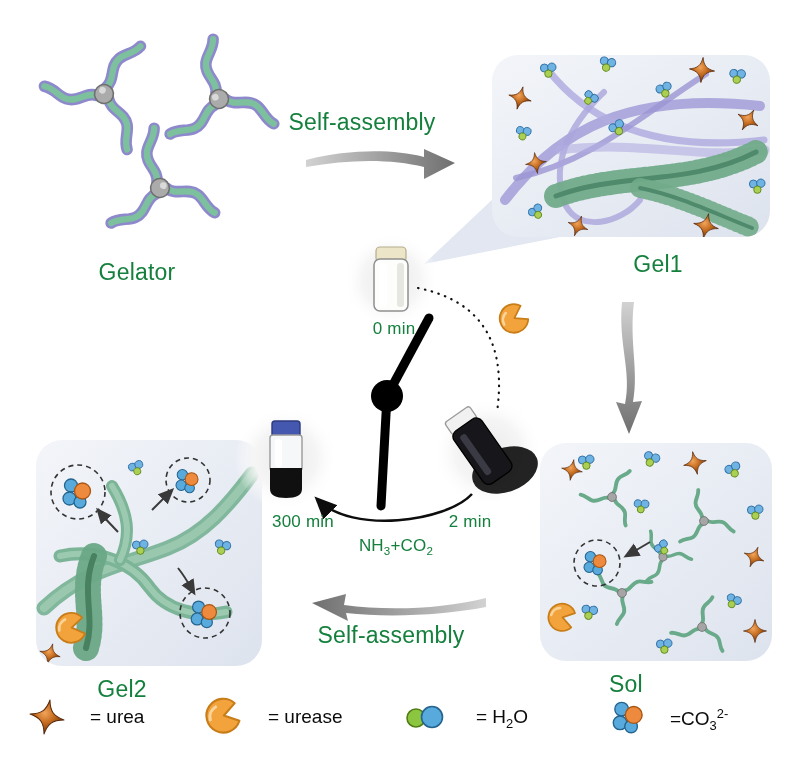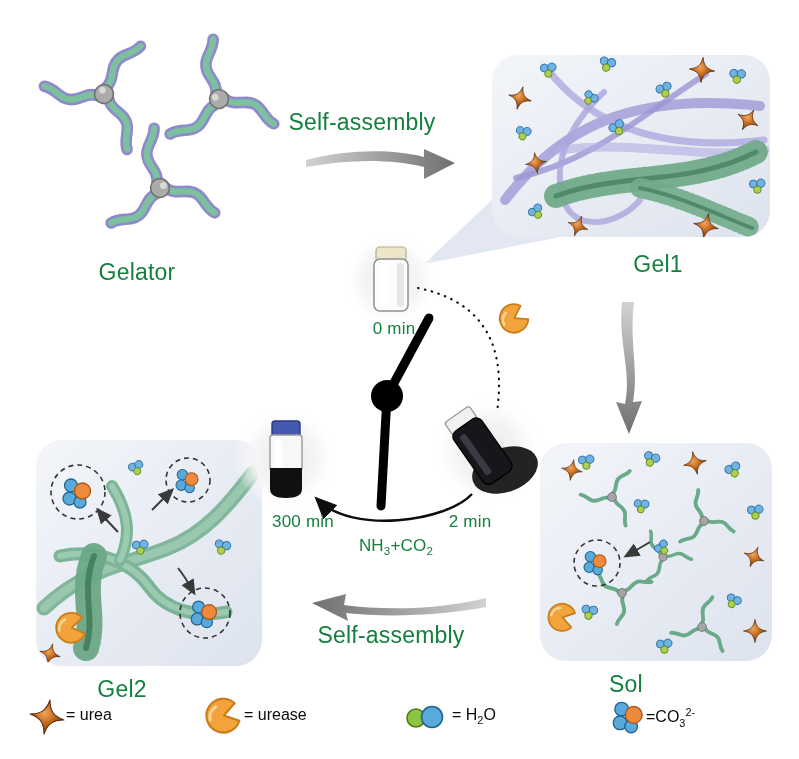--- a/index.html
+++ b/index.html
@@ -8,21 +8,21 @@
     position:relative; width:799px; height:759px; background:#ffffff;
     font-family:"Liberation Sans","DejaVu Sans",sans-serif; overflow:hidden; color:#111;
   }
   .canvas > svg { position:absolute; left:0; top:0; }
   .lbl {
     position:absolute; transform:translateX(-50%);
     font-size:23px; color:#15803d; white-space:nowrap; letter-spacing:.2px;
   }
   .lbl.time { font-size:17px; }
   .legend-lbl {
-    position:absolute; font-size:16px; color:#0b0b0b; white-space:nowrap;
+    position:absolute; font-size:19px; color:#0b0b0b; white-space:nowrap;margin-left:24px;
   }
   sub { font-size:68%; }
   sup { font-size:68%; }
 </style>
 </head>
 <body>
 
 <div class="canvas">
 
 <svg width="799" height="759" viewBox="0 0 799 759" xmlns="http://www.w3.org/2000/svg">

